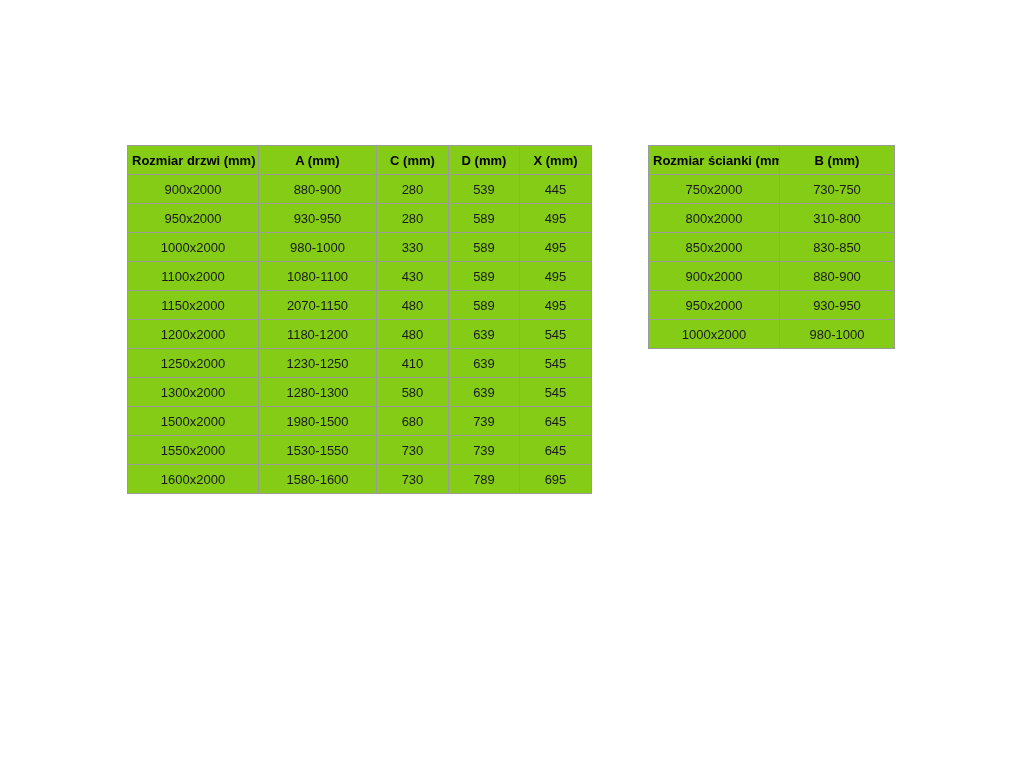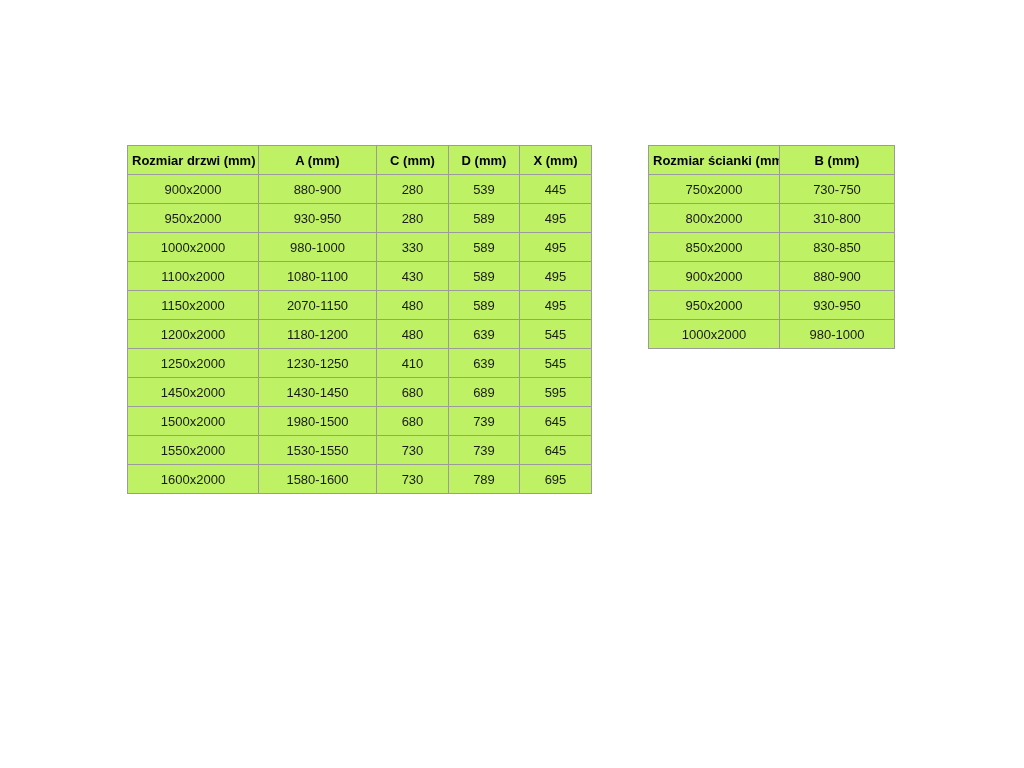--- a/index.html
+++ b/index.html
@@ -13,21 +13,21 @@
     height: 768px;
     background: #ffffff;
     font-family: "Liberation Sans", sans-serif;
     color: #1a1a1a;
     overflow: hidden;
   }
   .spec-table {
     position: absolute;
     border-collapse: collapse;
     table-layout: fixed;
-    background: #bef264;
+    background: #84cc16;
   }
   .spec-table th,
   .spec-table td {
     border: 1px solid #9b9b9b;
     text-align: center;
     vertical-align: middle;
     font-size: 13px;
     height: 28px;
     padding: 0 4px;
     white-space: nowrap;
@@ -124,25 +124,25 @@
           <td>545</td>
         </tr>
         <tr>
           <td>1250x2000</td>
           <td>1230-1250</td>
           <td>410</td>
           <td>639</td>
           <td>545</td>
         </tr>
         <tr>
-          <td>1450x2000</td>
-          <td>1430-1450</td>
-          <td>680</td>
-          <td>689</td>
-          <td>595</td>
+          <td>1300x2000</td>
+          <td>1280-1300</td>
+          <td>580</td>
+          <td>639</td>
+          <td>545</td>
         </tr>
         <tr>
           <td>1500x2000</td>
           <td>1980-1500</td>
           <td>680</td>
           <td>739</td>
           <td>645</td>
         </tr>
         <tr>
           <td>1550x2000</td>

